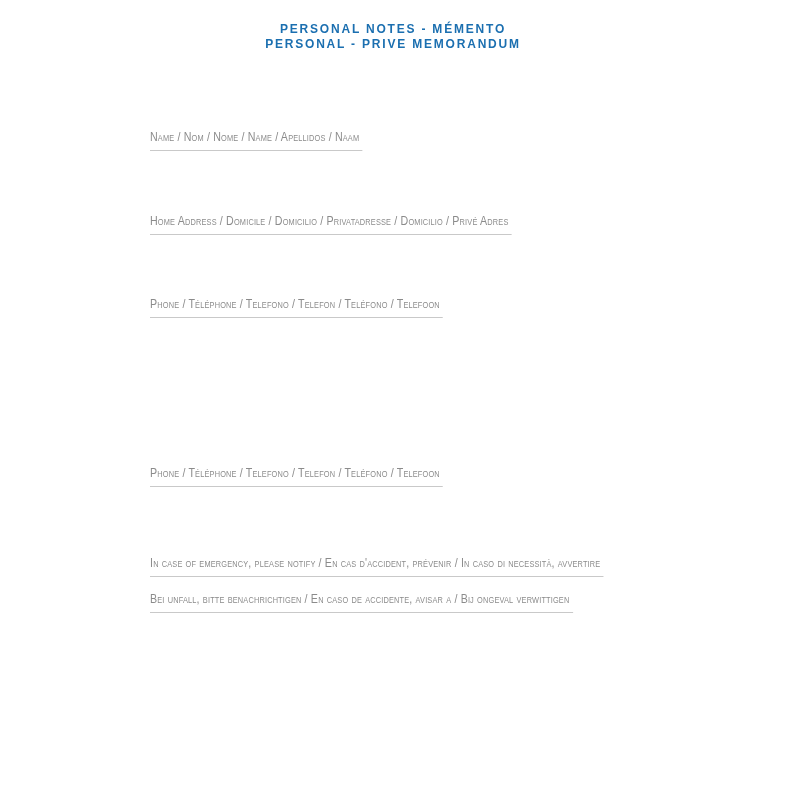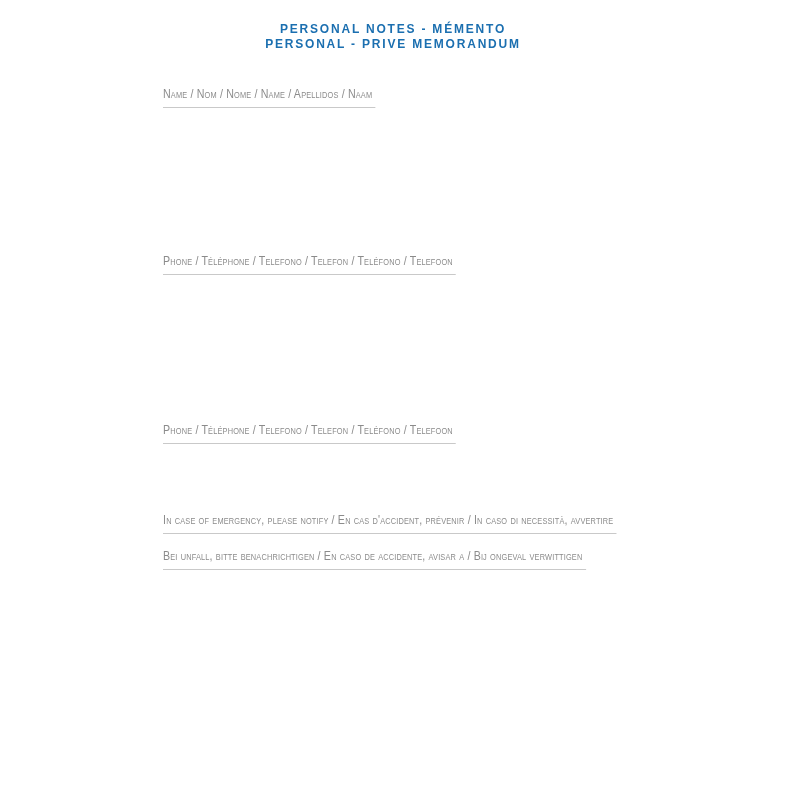--- a/index.html
+++ b/index.html
@@ -25,22 +25,23 @@
   .title-line {
     font-size: 12px;
     font-weight: 700;
     letter-spacing: 1.8px;
     line-height: 15px;
     color: #1b6fb0;
     white-space: nowrap;
   }
   .field {
     position: absolute;
-    left: 163px;
+    left: 150px;
     white-space: nowrap;
+    margin-top: 43px;
   }
   .field-label {
     display: inline-block;
     font-size: 13px;
     line-height: 13px;
     font-variant: small-caps;
     font-variant-caps: small-caps;
     color: #8b8b8b;
     letter-spacing: 0.2px;
     padding-bottom: 7px;
@@ -65,20 +66,23 @@
 
   <div class="title-block">
     <div class="title-line">PERSONAL NOTES - MÉMENTO</div>
     <div class="title-line">PERSONAL - PRIVE MEMORANDUM</div>
   </div>
 
   <div class="field f1">
     <span class="field-label">Name / Nom / Nome / Name / Apellidos / Naam</span>
   </div>
 
+  <div class="field f2">
+    <span class="field-label">Home Address / Domicile / Domicilio / Privatadresse / Domicilio / Privé Adres</span>
+  </div>
 
   <div class="field f3">
     <span class="field-label">Phone / Téléphone / Telefono / Telefon / Teléfono / Telefoon</span>
   </div>
 
 
   <div class="field f5">
     <span class="field-label">Phone / Téléphone / Telefono / Telefon / Teléfono / Telefoon</span>
   </div>
 

